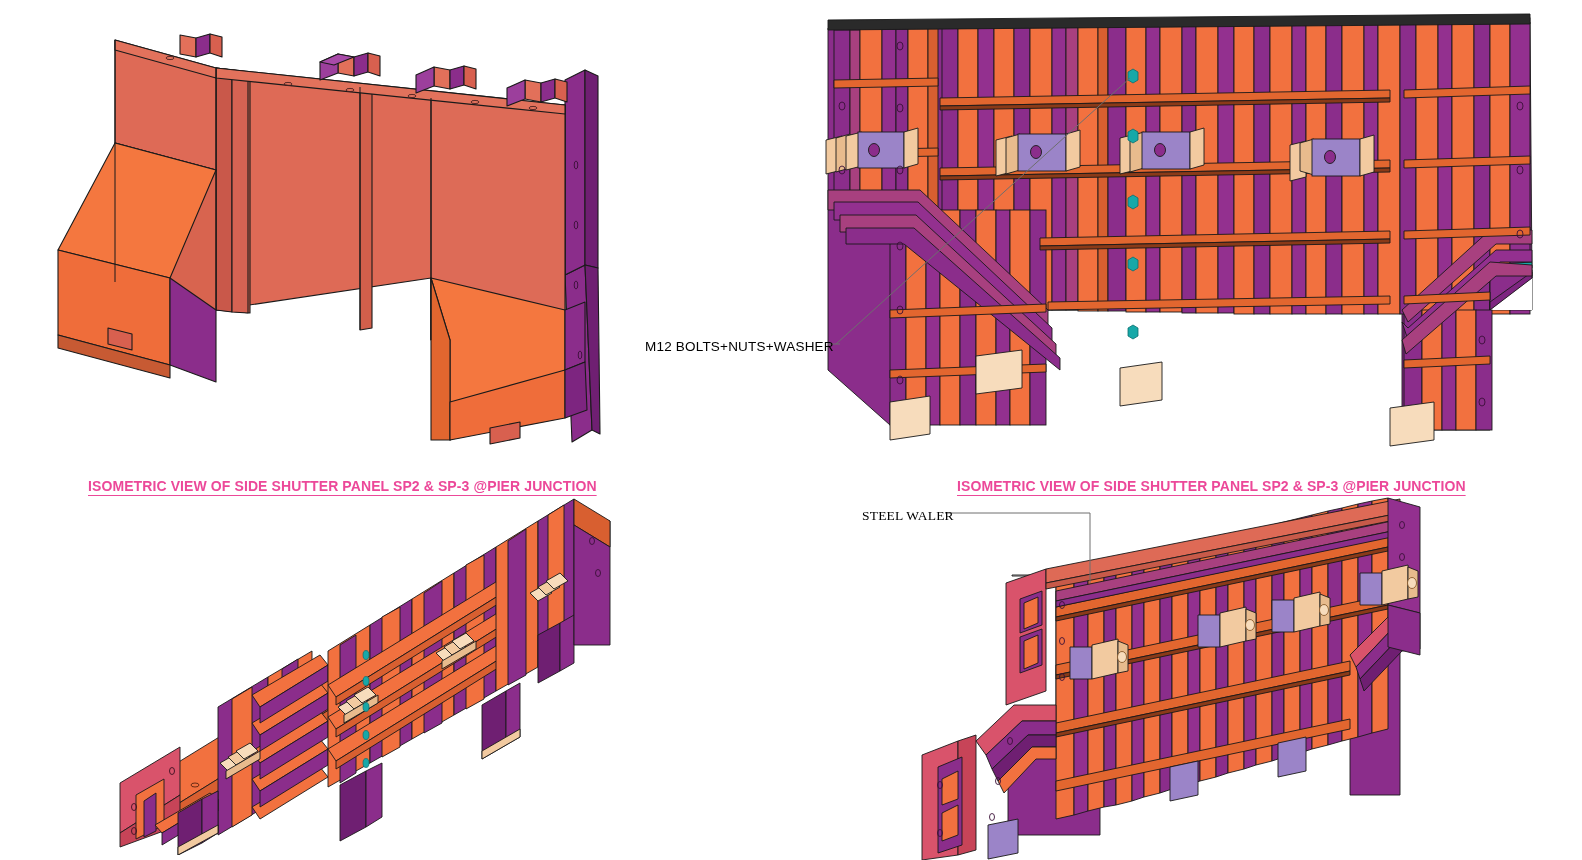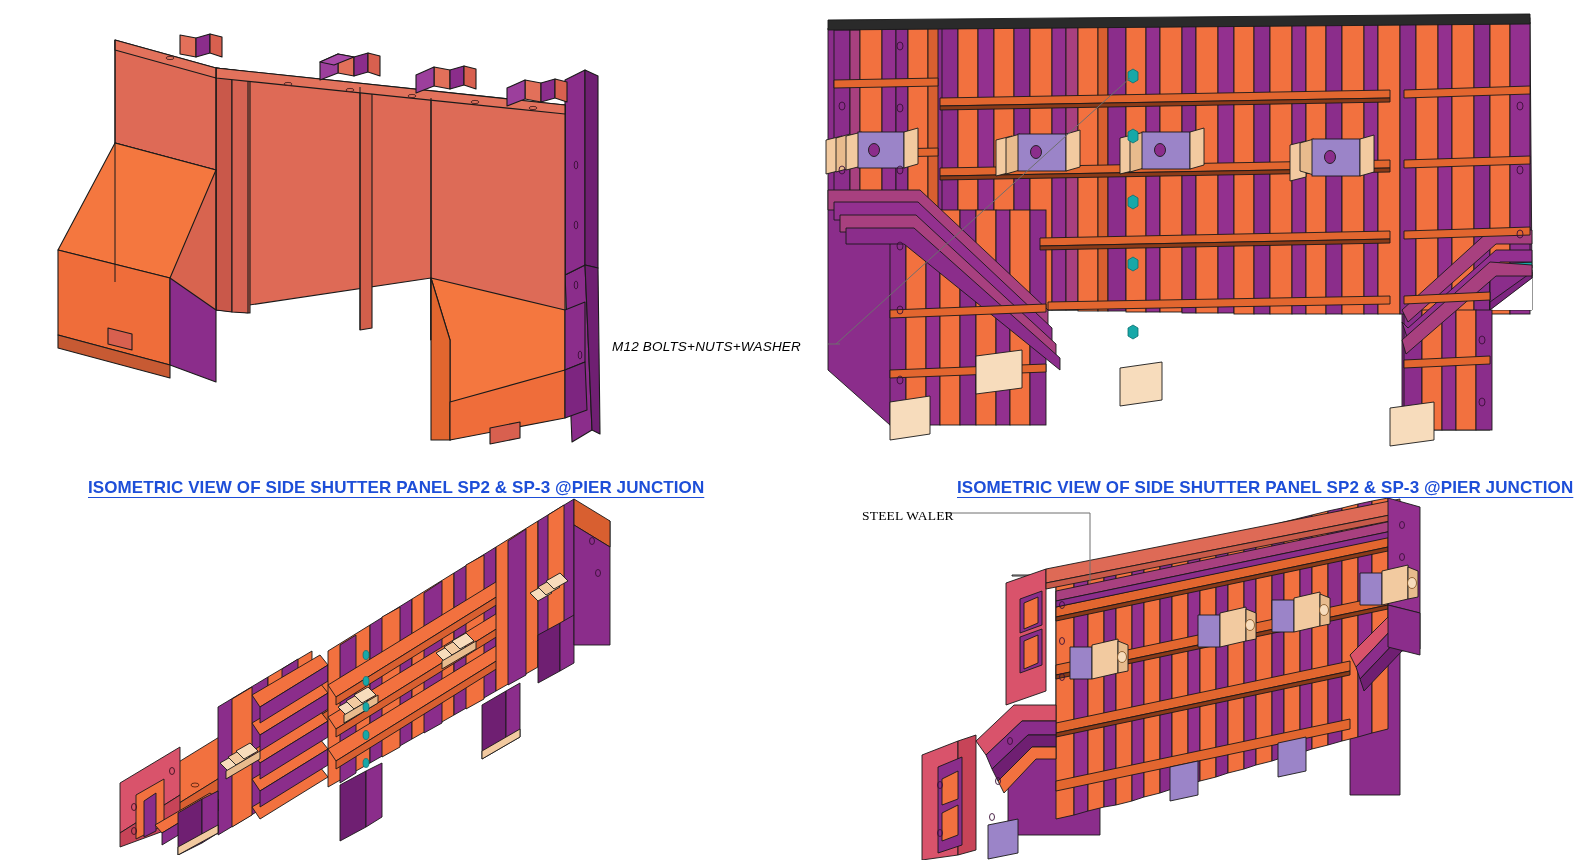--- a/index.html
+++ b/index.html
@@ -29,42 +29,42 @@
 
   
   #view-tl { left: 20px;  top: 10px;  width: 640px; height: 460px; }
   #view-tr { left: 790px; top: 10px;  width: 780px; height: 460px; }
   #view-bl { left: 100px; top: 495px; width: 560px; height: 360px; }
   #view-br { left: 880px; top: 495px; width: 560px; height: 365px; }
 
   
   .caption {
     position: absolute;
-    font-size: 17px;
+    font-size: 14px;
     font-weight: 600;
     letter-spacing: 0.1px;
     white-space: nowrap;
-    color: #1d4ed8;
+    color: #ec4899;
     text-decoration: underline;
     text-underline-offset: 4px;
     text-decoration-thickness: 1.3px;
   }
   #caption-tl { left: 88px;  top: 478px; }
   #caption-tr { left: 957px; top: 478px; }
 
   
   .annot-text {
     position: absolute;
     font-size: 13.5px;
     font-weight: 500;
     letter-spacing: 0.2px;
     white-space: nowrap;
     color: #000;
   }
-  #annot-bolts { left: 612px; top: 339px; font-style: italic; }
+  #annot-bolts { left: 645px; top: 339px; }
   #annot-waler { left: 862px; top: 508px; font-family: Liberation Serif, serif; }
 
   .leader {
     position: absolute;
     left: 0; top: 0;
     width: 1582px; height: 860px;
     pointer-events: none;
   }
   .leader line, .leader polyline {
     stroke: #6e6e6e;

